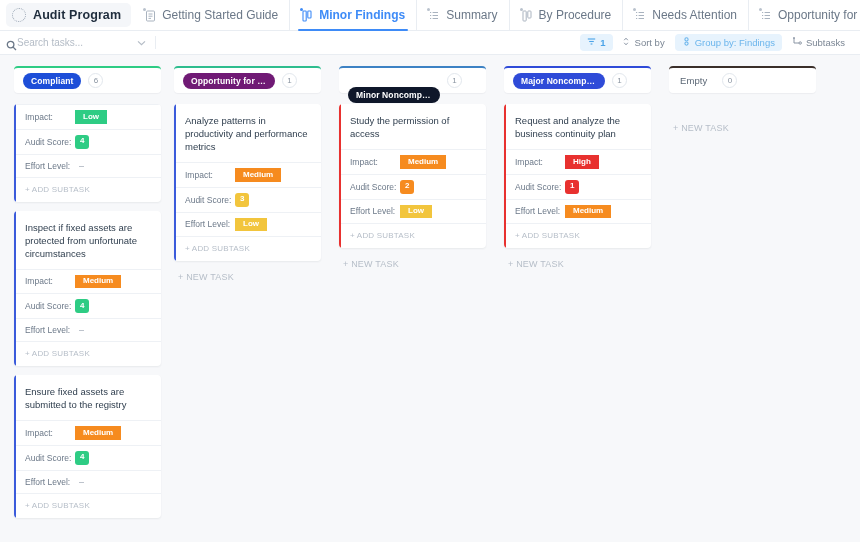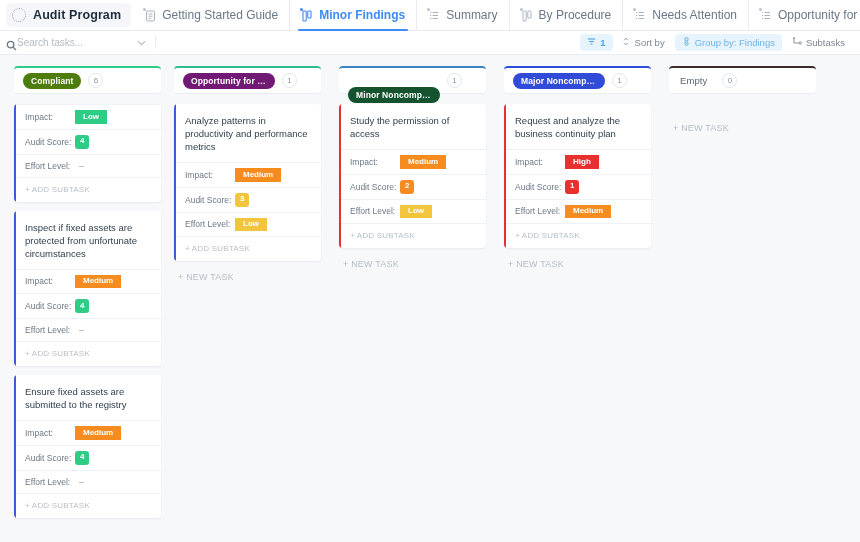--- a/index.html
+++ b/index.html
@@ -345,21 +345,21 @@
         </svg>
       </span>
       <span>Subtasks</span>
     </div>
   </div>
 </div>
 
 <div class="board" id="board">
     <div class="col">
       <div class="col-head" style="border-top-color: rgb(46, 204, 132);">
-        <div class="col-pill" style="background: #4d7c0f;">Compliant</div>
+        <div class="col-pill" style="background: #1d4ed8;">Compliant</div>
         <div class="col-count">6</div>
       </div>
       <div class="cards">
         <div class="card" style="--accent: #3b5bdb;">
           <div class="field">
             <div class="field-label">Impact:</div>
             <span class="tag" style="background: rgb(46, 204, 132);">Low</span>
           </div>
           <div class="field">
             <div class="field-label">Audit Score:</div>
@@ -425,21 +425,21 @@
             <div class="field-label">Effort Level:</div>
             <span class="tag" style="background: rgb(242, 197, 61);">Low</span>
           </div>
           <div class="add-sub">+ ADD SUBTASK</div>
         </div>
       </div>
       <div class="new-task">+ NEW TASK</div>
     </div>
     <div class="col">
       <div class="col-head" style="border-top-color: rgb(61, 130, 196);">
-        <div class="col-pill" style="background: #14532d; margin-top: 28px;">Minor Noncompli...</div>
+        <div class="col-pill" style="background: #0f172a; margin-top: 28px;">Minor Noncompli...</div>
         <div class="col-count">1</div>
       </div>
       <div class="cards">
         <div class="card" style="--accent: #e8312f;">
           <div class="card-title">Study the permission of access</div>
           <div class="field">
             <div class="field-label">Impact:</div>
             <span class="tag" style="background: rgb(246, 139, 31);">Medium</span>
           </div>
           <div class="field">

